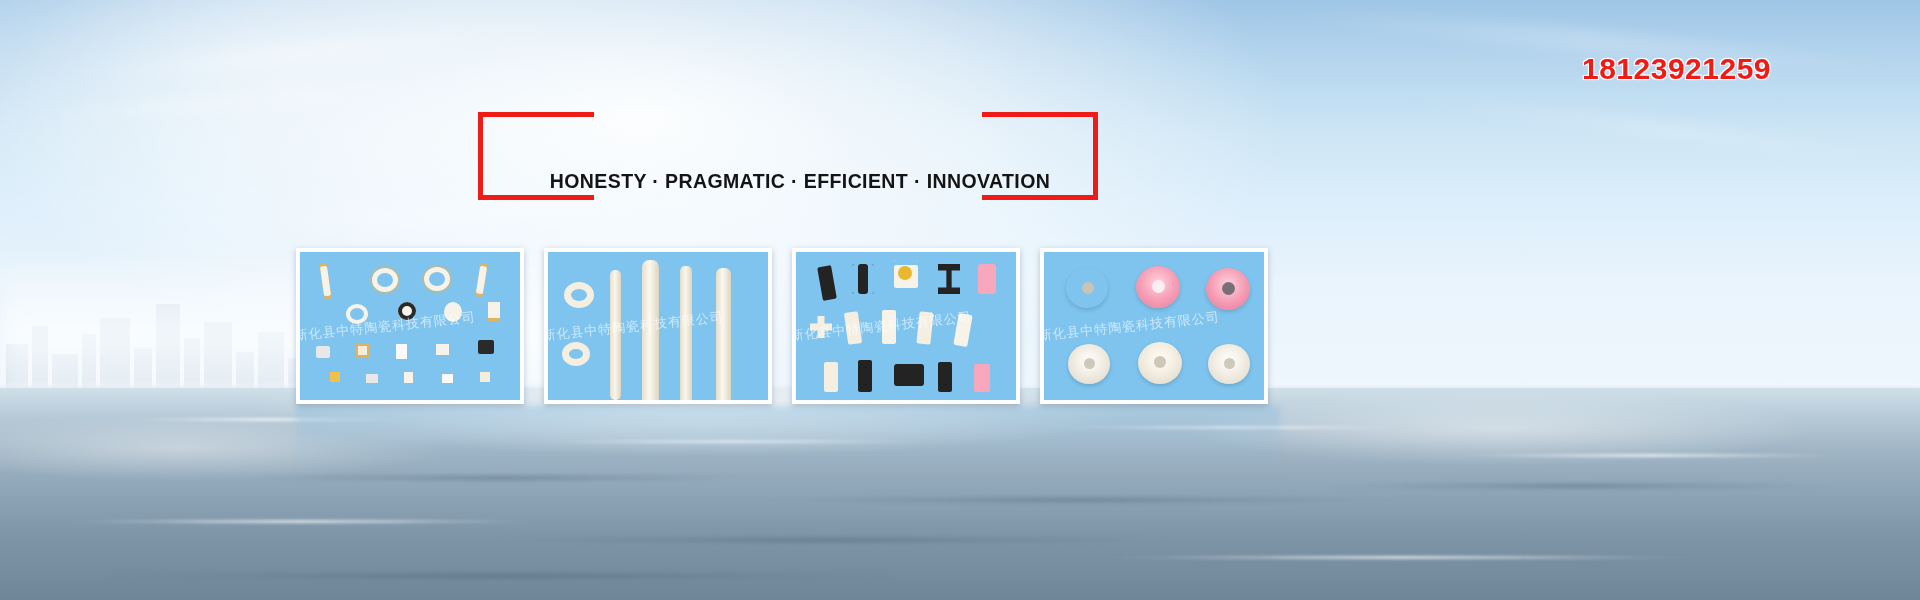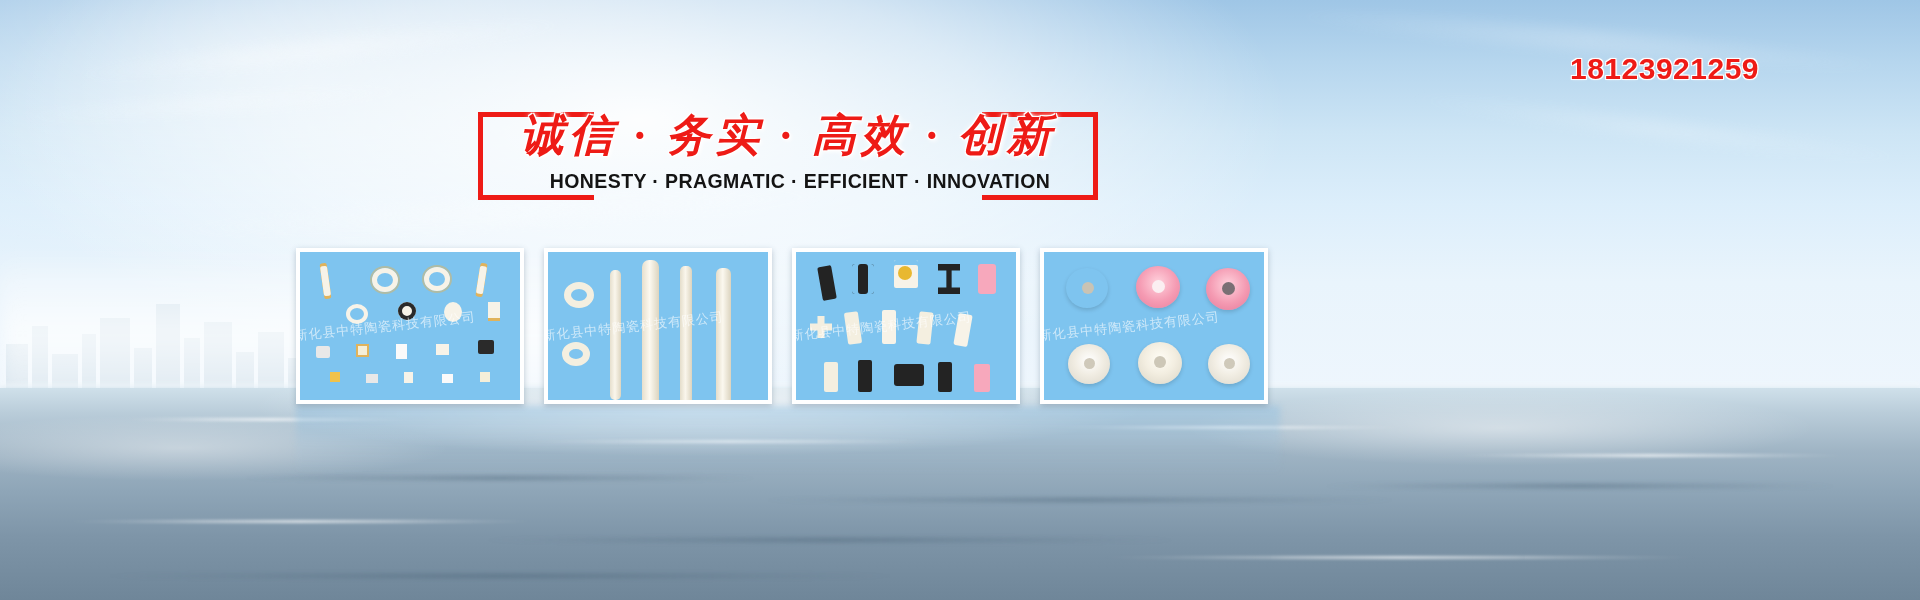--- a/index.html
+++ b/index.html
@@ -102,21 +102,21 @@
   }
 
   
   .contact {
     position:absolute; left:1570px; top:52px; width:330px;
   }
   .contact div { color:#ee1b16; font-weight:700; white-space:nowrap;
     text-shadow:0 0 3px #fff, 1px 1px 0 #fff, -1px -1px 0 #fff, 1px -1px 0 #fff, -1px 1px 0 #fff; }
   .c-title { font-size:22px; letter-spacing:1px; margin-bottom:12px; }
   .c-hotline { font-size:22px; letter-spacing:1px; margin-bottom:4px; }
-  .c-phone { font-size:30px; letter-spacing:0.5px; }
+  .c-phone { font-size:30px; letter-spacing:0.5px;margin-left:12px; }
 
   
   .panels { position:absolute; left:296px; top:248px; width:984px; height:156px; }
   .panel {
     position:absolute; top:0; width:228px; height:156px;
     background:#7ec4ef; border:4px solid #ffffff;
     box-shadow:0 2px 6px rgba(40,70,95,0.28);
     overflow:hidden;
   }
   .p1 { left:0; }
@@ -188,21 +188,20 @@
   <div class="panel-reflect"></div>
 
   <div class="slogan-block">
     <div class="bracket br-tl-h"></div>
     <div class="bracket br-tl-v"></div>
     <div class="bracket br-tl-b"></div>
     <div class="bracket br-br-h"></div>
     <div class="bracket br-br-v"></div>
     <div class="bracket br-br-b"></div>
 
-    <div class="slogan-cn">诚信 · 务实 · 高效 · 创新</div>
     <div class="slogan-en">HONESTY · PRAGMATIC · EFFICIENT · INNOVATION</div>
   </div>
 
   <div class="contact">
     <div class="c-phone">18123921259</div>
   </div>
 
   <div class="panels">
 
     <div class="panel p1">

